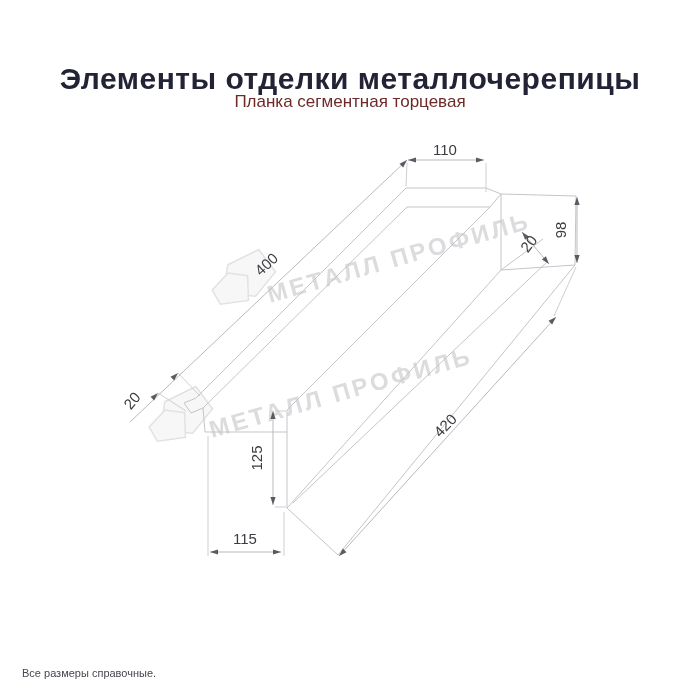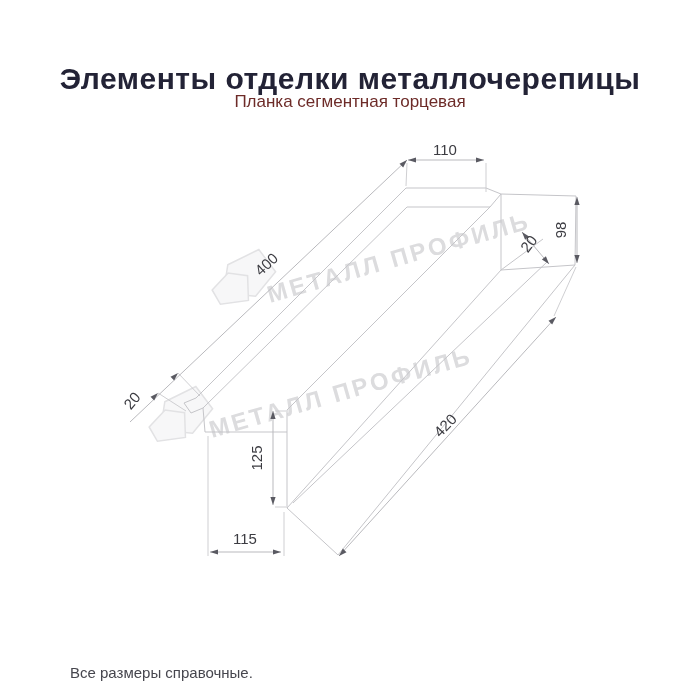--- a/index.html
+++ b/index.html
@@ -10,21 +10,21 @@
   .page-title{
     position:absolute;top:22px;left:0;width:700px;text-align:center;
     font-size:30px;font-weight:bold;color:#232336;letter-spacing:0.5px;margin-top:40px;
   }
   .product-subtitle{
     position:absolute;top:91px;left:0;width:700px;text-align:center;
     font-size:17px;line-height:22px;color:#6d2b28;font-weight:500;
   }
   .footer-notes{
     position:absolute;left:22px;bottom:18px;
-    font-size:15px;line-height:18px;color:#46464e;margin-left:48px;
+    font-size:11px;line-height:18px;color:#46464e;
   }
   svg{position:absolute;left:0;top:0;}
   .part-line{stroke:#c5c5c9;stroke-width:1;fill:none;}
   .ext-line{stroke:#c9c9cd;stroke-width:0.9;fill:none;}
   .dim-line{stroke:#b9b9bd;stroke-width:1;fill:none;}
   .dim-arrow{fill:#5a5a62;stroke:none;}
   .dim-text{font-family:"Liberation Sans",sans-serif;font-size:15px;fill:#3c3c42;}
   .wm-text{font-family:"Liberation Sans",sans-serif;font-size:24px;font-weight:bold;
            letter-spacing:3px;fill:#dcdcde;}
   .wm-logo{stroke:#e2e2e4;stroke-width:1.5;fill:#f7f7f8;}

